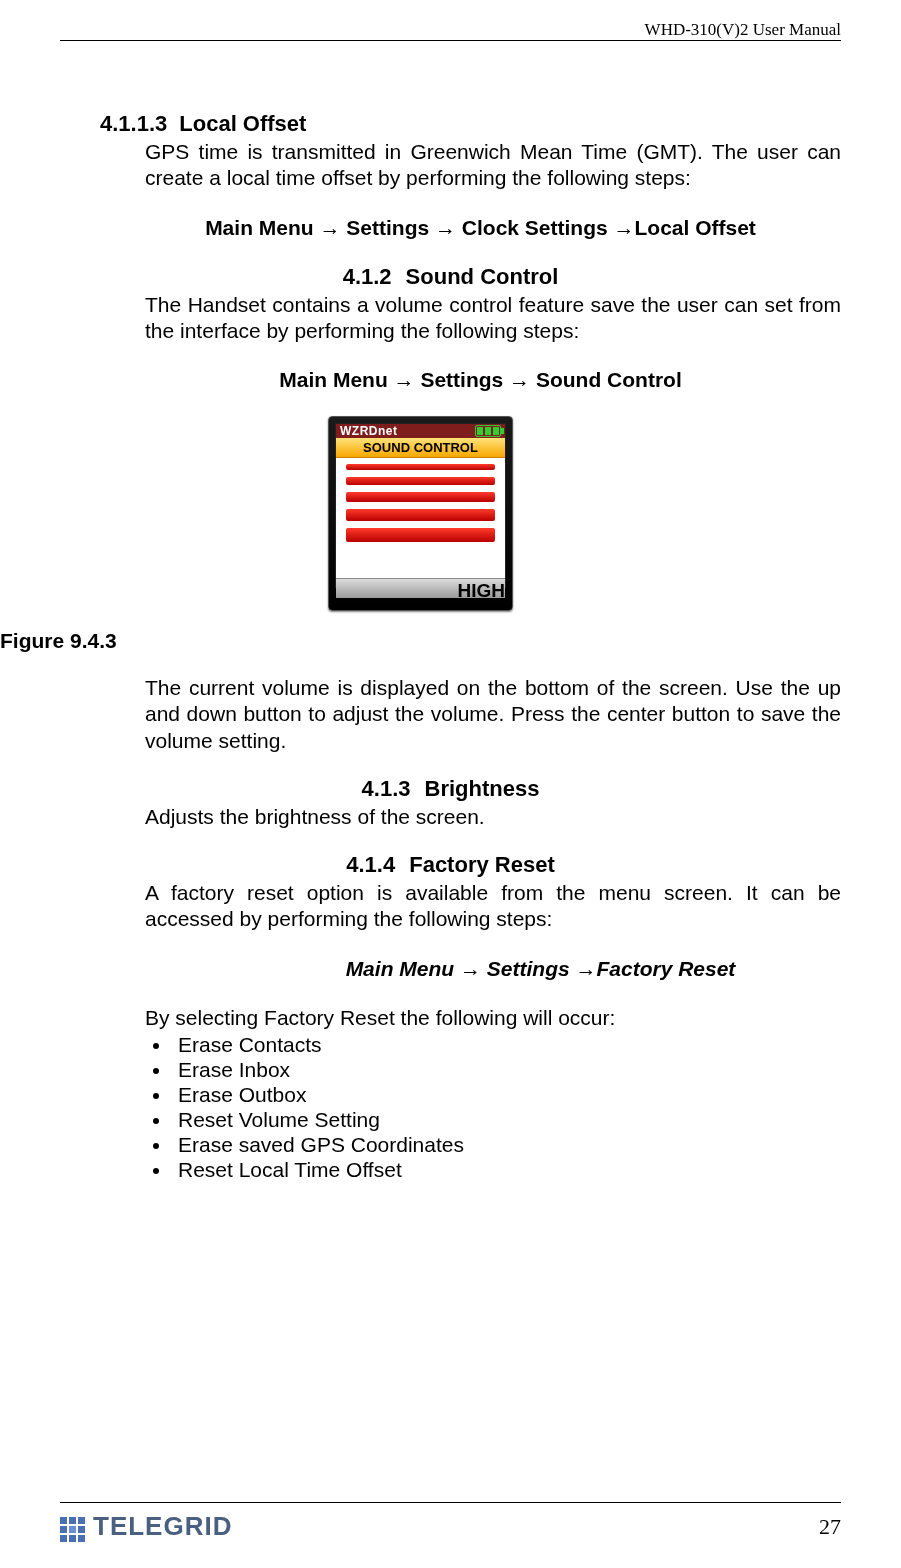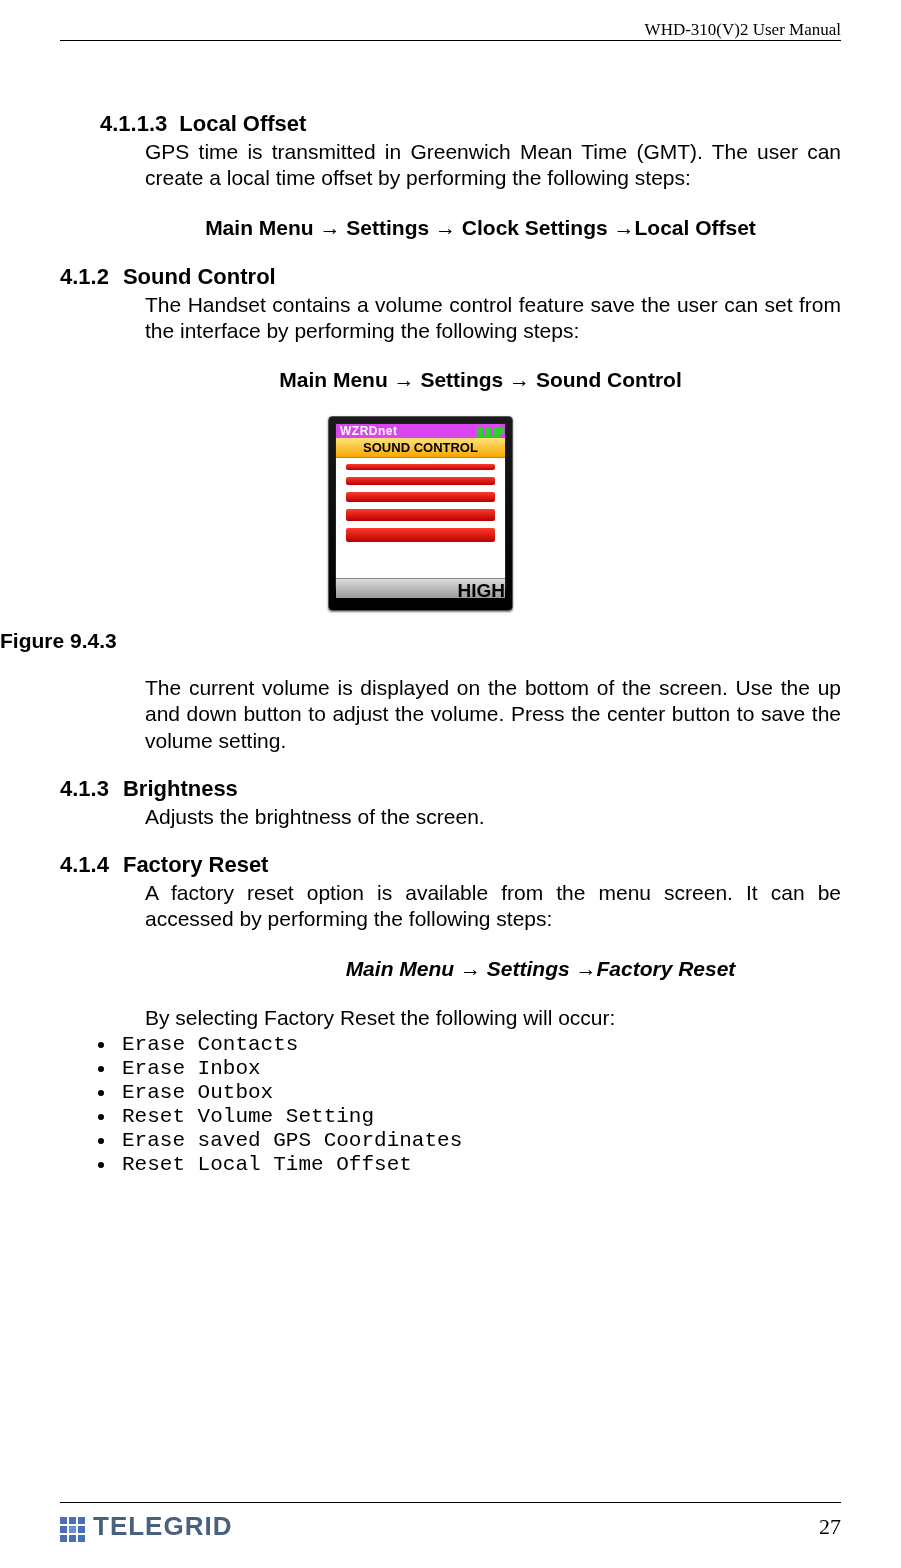--- a/index.html
+++ b/index.html
@@ -29,21 +29,21 @@
   }
   .section-block { margin-bottom: 22px; }
   .num-heading {
     display: flex;
     align-items: baseline;
     font-weight: bold;
     font-size: 22px;
     margin: 0;
   }
   .num-4113 { gap: 12px; margin-left: 40px; }
-  .num-412, .num-413, .num-414 { gap: 14px; margin-left: 0px; }
+  .num-412, .num-413, .num-414 { gap: 14px; margin-left: 0px; justify-content: center; }
   .body-text {
     margin: 2px 0 0 85px;
     text-align: justify;
     line-height: 1.25;
   }
   .body-text-2 {
     margin: 2px 0 0 85px;
     text-align: justify;
     line-height: 1.25;
   }
@@ -51,23 +51,22 @@
     font-weight: bold;
     text-align: center;
     margin: 24px 0 24px 60px;
   }
   .figure-caption {
     font-weight: bold;
     margin: 18px 0 22px -60px;
   }
   ul.bullets {
     list-style: disc;
-    margin: 2px 0 0 56px;
+    margin: 2px 0 0 112px;
     padding: 0;
-    font-family: Liberation Mono, monospace;
   }
   ul.bullets li { margin: 0 0 1px 0; padding-left: 6px; }
 
   
   .device-wrap {
     display: flex;
     justify-content: center;
     margin: 10px 0 8px -60px;
   }
   .device {
@@ -81,21 +80,21 @@
   .screen {
     width: 100%;
     height: 165px;
     background: #fff;
     border: 1px solid #222;
     display: flex;
     flex-direction: column;
   }
   .statusbar {
     height: 17px;
-    background: #d946ef;
+    background: #7f1d1d;
     display: flex;
     justify-content: space-between;
     align-items: center;
     padding: 0 4px;
   }
   .net-label {
     color: #fff;
     font-size: 12px;
     font-weight: bold;
     letter-spacing: 0.5px;

